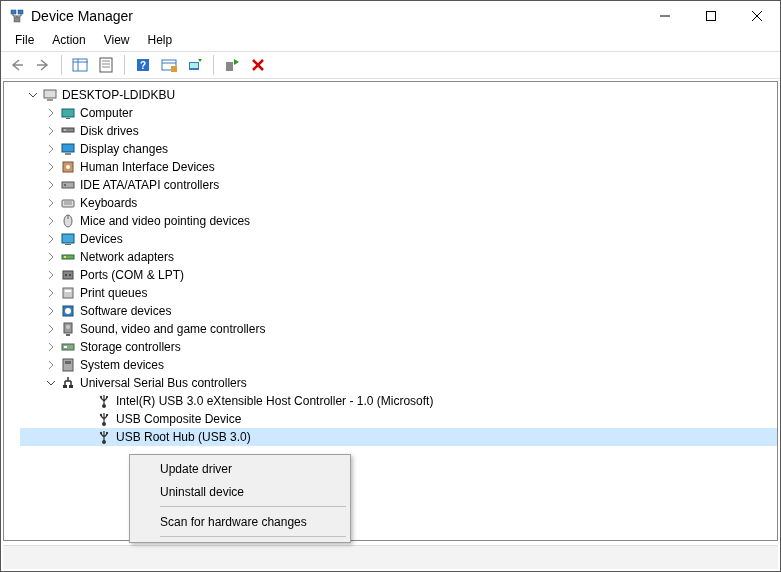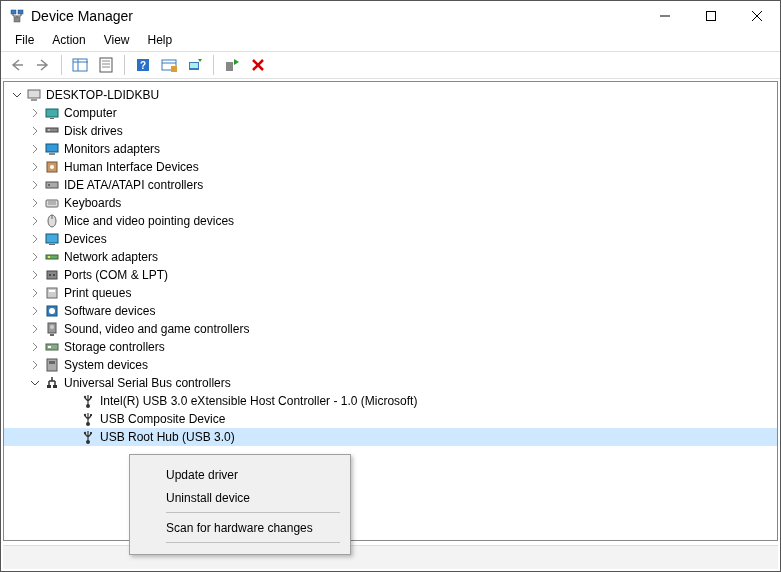--- a/index.html
+++ b/index.html
@@ -53,20 +53,21 @@
 .toolbar .tbtn {
   width: 24px; height: 24px;
   display: flex; align-items: center; justify-content: center;
 }
 .tree-container {
   border: 1px solid #888;
   margin: 2px;
   height: 460px;
   overflow: auto;
   position: relative;
+  padding-left: 16px;
 }
 .tree {
   padding: 4px 0;
 }
 .node {
   display: flex;
   align-items: center;
   height: 18px;
   padding-left: 4px;
   white-space: nowrap;
@@ -96,21 +97,21 @@
   background: #f3f3f3;
 }
 .ctx-menu {
   position: absolute;
   left: 128px;
   top: 453px;
   width: 222px;
   background: #f0f0f0;
   border: 1px solid #a0a0a0;
   box-shadow: 2px 2px 4px rgba(0,0,0,0.25);
-  padding: 8px;
+  padding: 2px;
   z-index: 10;
 }
 .ctx-item {
   height: 23px;
   display: flex;
   align-items: center;
   padding-left: 28px;
   font-size: 12px;
 }
 .ctx-sep {
@@ -283,21 +284,21 @@
             <svg width="10" height="10">
               <path d="M3 1 L7 5 L3 9" fill="none" stroke="#888"></path>
             </svg>
           </span>
           <span class="dev-icon">
             <svg width="16" height="16">
               <rect x="2" y="3" width="12" height="8" fill="#39d" stroke="#157"></rect>
               <rect x="5" y="12" width="6" height="2" fill="#888"></rect>
             </svg>
           </span>
-          <span class="label">Monitors adapters</span>
+          <span class="label">Display changes</span>
         </div>
         <div class="node indent-1">
           <span class="expander">
             <svg width="10" height="10">
               <path d="M3 1 L7 5 L3 9" fill="none" stroke="#888"></path>
             </svg>
           </span>
           <span class="dev-icon">
             <svg width="16" height="16">
               <rect x="3" y="3" width="10" height="10" fill="#c96" stroke="#753"></rect>

